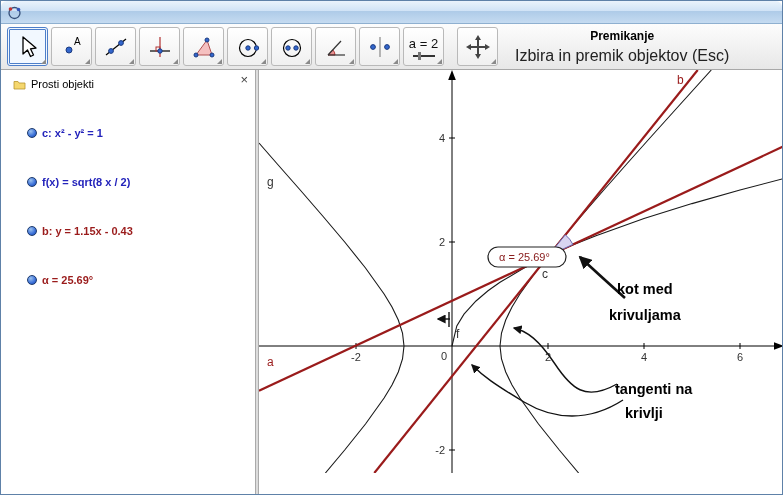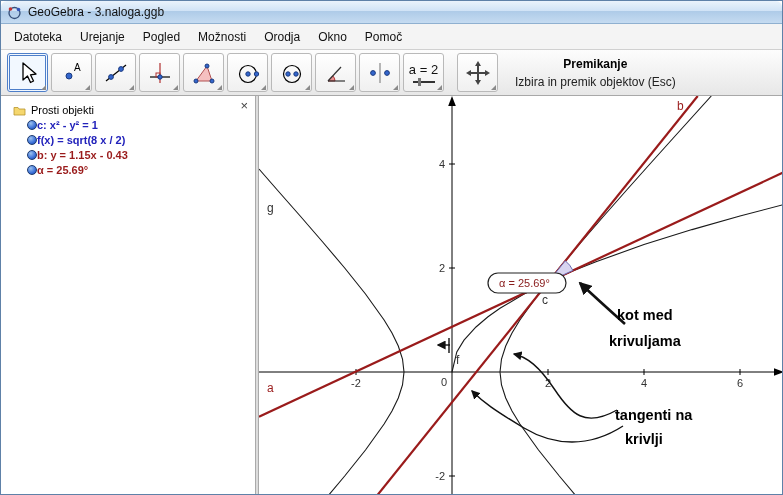--- a/index.html
+++ b/index.html
@@ -20,55 +20,45 @@
     border:1px solid #b9b9b9;border-radius:3px;box-sizing:border-box;}
   .tool.selected{border:1px solid #4d7ec9;outline:1px solid #4d7ec9;outline-offset:-3px;background:#f2f8ff;}
   .tool.gap{margin-left:10px;}
   .dd{position:absolute;right:1px;bottom:1px;width:0;height:0;
     border-left:5px solid transparent;border-bottom:5px solid #8a8a8a;}
   .slider-icon{display:flex;flex-direction:column;align-items:center;font-size:13px;color:#111;}
   .slider-line{width:22px;height:2px;background:#333;position:relative;margin-top:4px;}
   .slider-knob{position:absolute;left:5px;top:-3px;width:3px;height:8px;background:#777;}
   .tool-help{margin-left:14px;display:flex;flex-direction:column;justify-content:center;text-align:center;}
   .tool-help .t1{font-size:12px;font-weight:bold;color:#000;}
-  .tool-help .t2{font-size:12px;color:#222;margin-top:4px;}
+  .tool-help .t2{font-size:16px;color:#222;margin-top:4px;}
   .content{flex:1;display:flex;min-height:0;}
   .algebra{flex:0 0 254px;width:254px;background:#fff;position:relative;padding-top:6px;box-sizing:border-box;}
   .divider{flex:0 0 4px;width:4px;background:#dcdcdc;border-left:1px solid #aaa;border-right:1px solid #aaa;box-sizing:border-box;}
   .panel-close{position:absolute;top:3px;right:7px;font-size:13px;line-height:13px;color:#444;cursor:default;}
   .tree-header{display:flex;align-items:center;gap:5px;padding:2px 0 2px 12px;font-size:11px;color:#000;}
-  .tree-item{display:flex;align-items:center;padding:1px 0 2px 26px;font-size:11px;font-weight:bold;}
+  .tree-item{display:flex;align-items:center;gap:5px;padding:1px 0 2px 26px;font-size:11px;font-weight:bold;margin-top:34px;}
   .marble{width:8px;height:8px;border-radius:50%;flex:0 0 8px;
     background:radial-gradient(circle at 35% 30%,#9cc2ee,#3a6fd8 60%,#1d47a0);border:1px solid #1c3a6e;}
   .graphics{flex:1;background:#fff;position:relative;overflow:hidden;}
   svg text{font-family:"Liberation Sans",sans-serif;}
 </style>
 </head>
 <body>
 
 <div class="window">
 
   <div class="titlebar">
     <svg width="15" height="15" viewBox="0 0 15 15">
       <circle cx="7.5" cy="8" r="5.5" fill="none" stroke="#35507a" stroke-width="1.3"></circle>
       <circle cx="3.5" cy="4" r="1.8" fill="#c03333"></circle>
       <circle cx="11.5" cy="4.5" r="1.8" fill="#3355bb"></circle>
     </svg>
-    <span class="title">GeoGebra - 3.naloga.ggb</span>
   </div>
 
-  <div class="menubar">
-    <span class="menu-item">Datoteka</span>
-    <span class="menu-item">Urejanje</span>
-    <span class="menu-item">Pogled</span>
-    <span class="menu-item">Možnosti</span>
-    <span class="menu-item">Orodja</span>
-    <span class="menu-item">Okno</span>
-    <span class="menu-item">Pomoč</span>
-  </div>
 
   <div class="toolbar">
 
     <div class="tool selected">
       <svg width="26" height="26" viewBox="0 0 26 26">
         <path d="M8 3 L8 20 L12.5 16 L15.5 22.5 L18.5 21 L15.5 14.8 L21 14 Z" fill="#fff" stroke="#000" stroke-width="1.3" stroke-linejoin="round"></path>
       </svg>
       <span class="dd"></span>
     </div>
 

